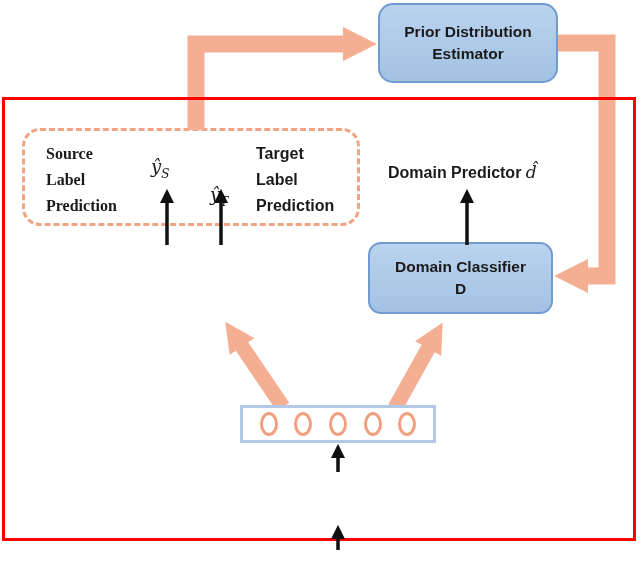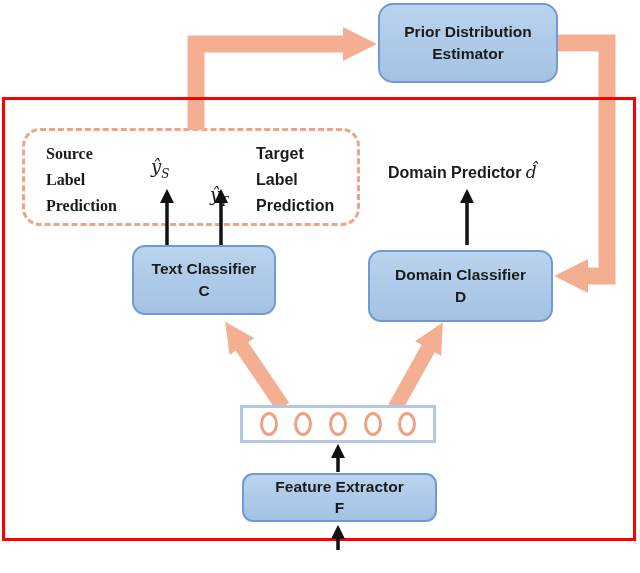--- a/index.html
+++ b/index.html
@@ -24,21 +24,21 @@
     border-radius:18px;box-sizing:border-box;z-index:0;background:#ffffff;
   }
   .bluebox{
     background:linear-gradient(180deg,var(--box-fill-top) 0%,var(--box-fill-bottom) 100%);
     border:2px solid var(--box-border);border-radius:13px;box-sizing:border-box;
     display:flex;align-items:center;justify-content:center;text-align:center;
     font-weight:700;font-size:15.5px;line-height:1.45;white-space:pre-line;z-index:3;
   }
   .prior{left:378px;top:3px;width:180px;height:80px;border-radius:15px;}
   .textc{left:132px;top:245px;width:144px;height:70px;}
-  .domc{left:368px;top:250px;width:185px;height:72px;}
+  .domc{left:368px;top:242px;width:185px;height:72px;}
   .featx{left:242px;top:473px;width:195px;height:49px;border-radius:11px;line-height:1.3;}
   .featlayer{
     left:240px;top:405px;width:196px;height:38px;background:#ffffff;
     border:3px solid var(--featborder);box-sizing:border-box;z-index:3;
     display:flex;align-items:center;justify-content:space-evenly;
   }
   .unit{
     width:18px;height:24px;border:3px solid var(--ring);border-radius:50%;
     box-sizing:border-box;background:#ffffff;
   }
@@ -76,26 +76,22 @@
     <path d="M283,407 L241,345" stroke-width="15" class="salmon-stroke" marker-end="url(#ah-s)"></path>
     <path d="M395,408 L429,347" stroke-width="15" class="salmon-stroke" marker-end="url(#ah-s)"></path>
   </svg>
 
   <div class="abs frame"></div>
 
   <div class="abs dashedbox"></div>
 
   <div class="abs bluebox prior">Prior Distribution
 Estimator</div>
-  <div class="abs bluebox textc">Text Classifier
-C</div>
   <div class="abs bluebox domc">Domain Classifier
 D</div>
-  <div class="abs bluebox featx">Feature Extractor
-F</div>
 
   <div class="abs featlayer" id="feat-layer">
       <span class="unit"></span>
       <span class="unit"></span>
       <span class="unit"></span>
       <span class="unit"></span>
       <span class="unit"></span>
     </div>
 
   <div class="abs lbl srclbl">Source

